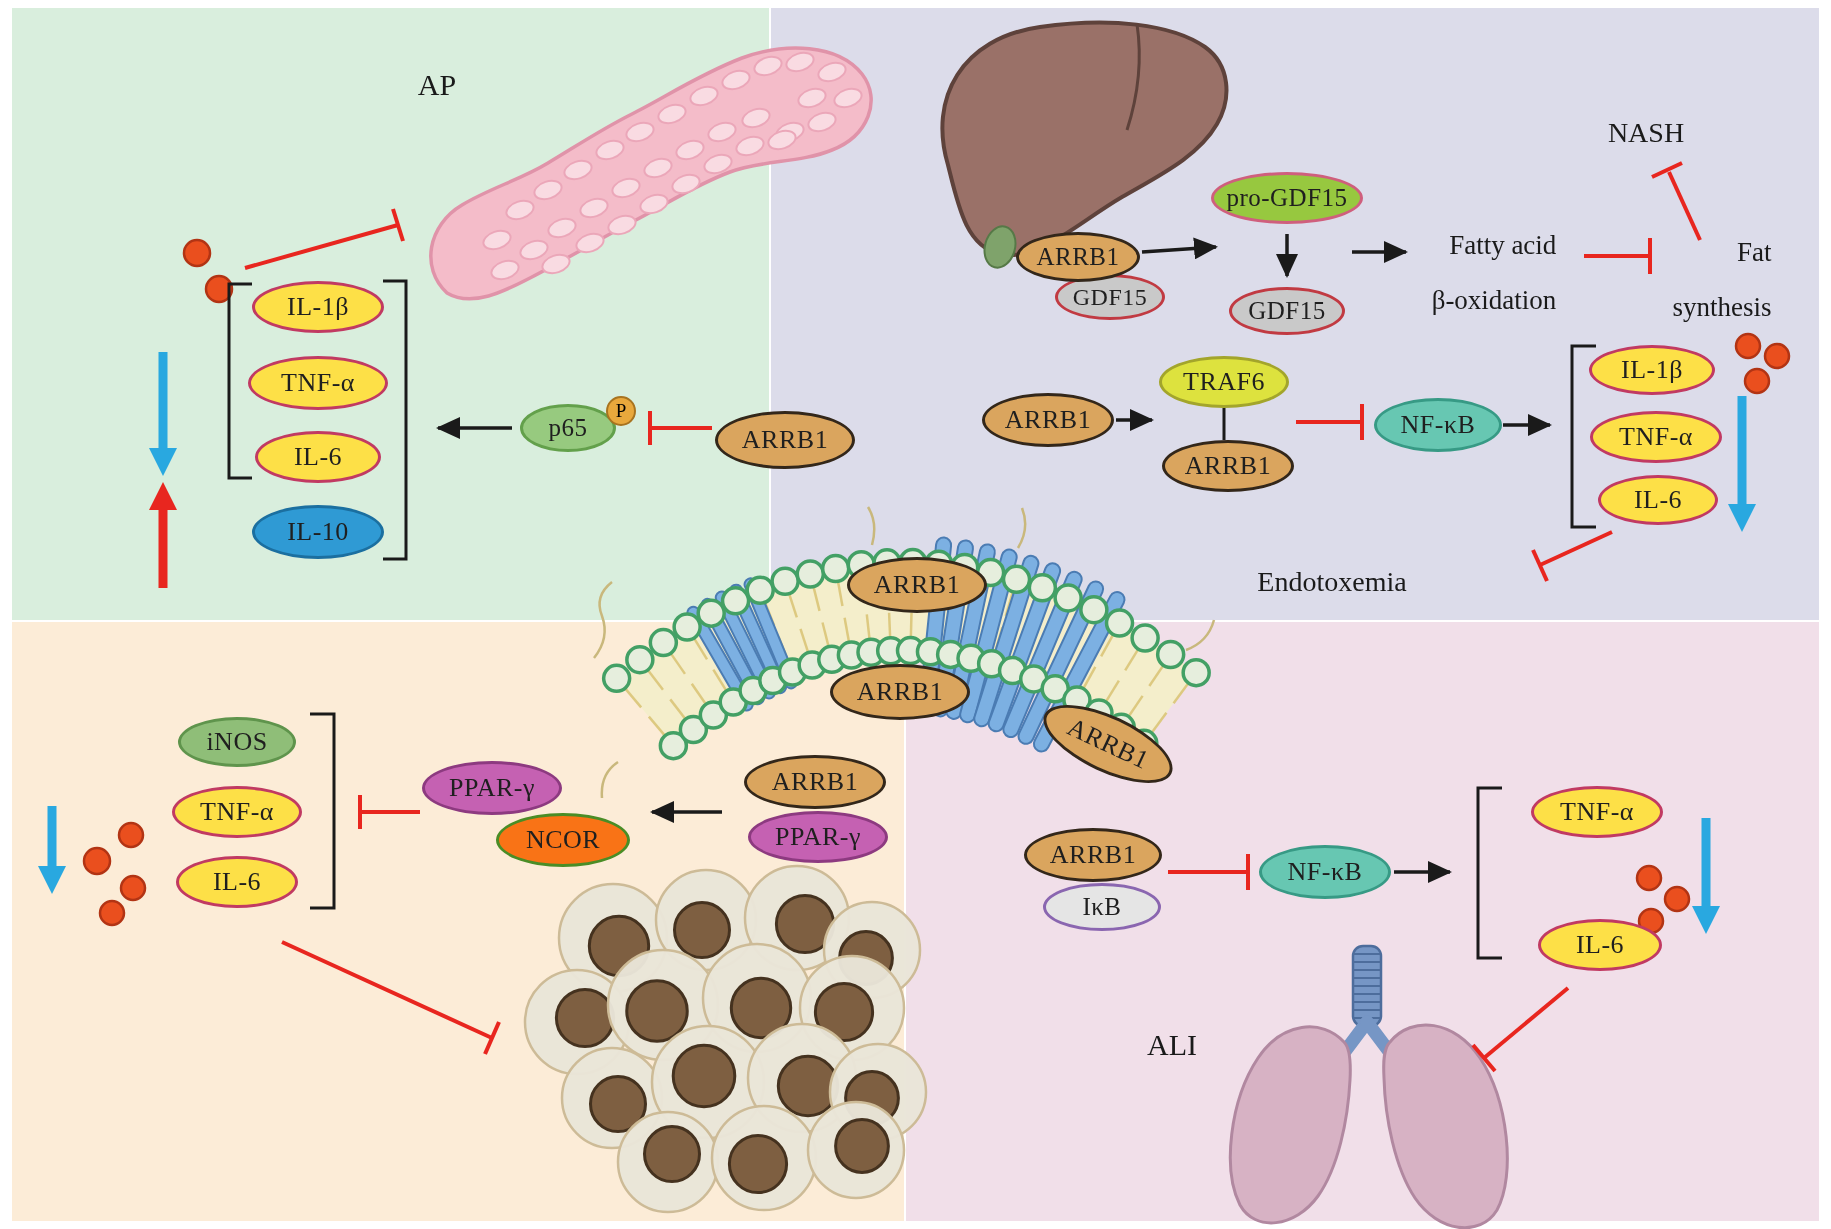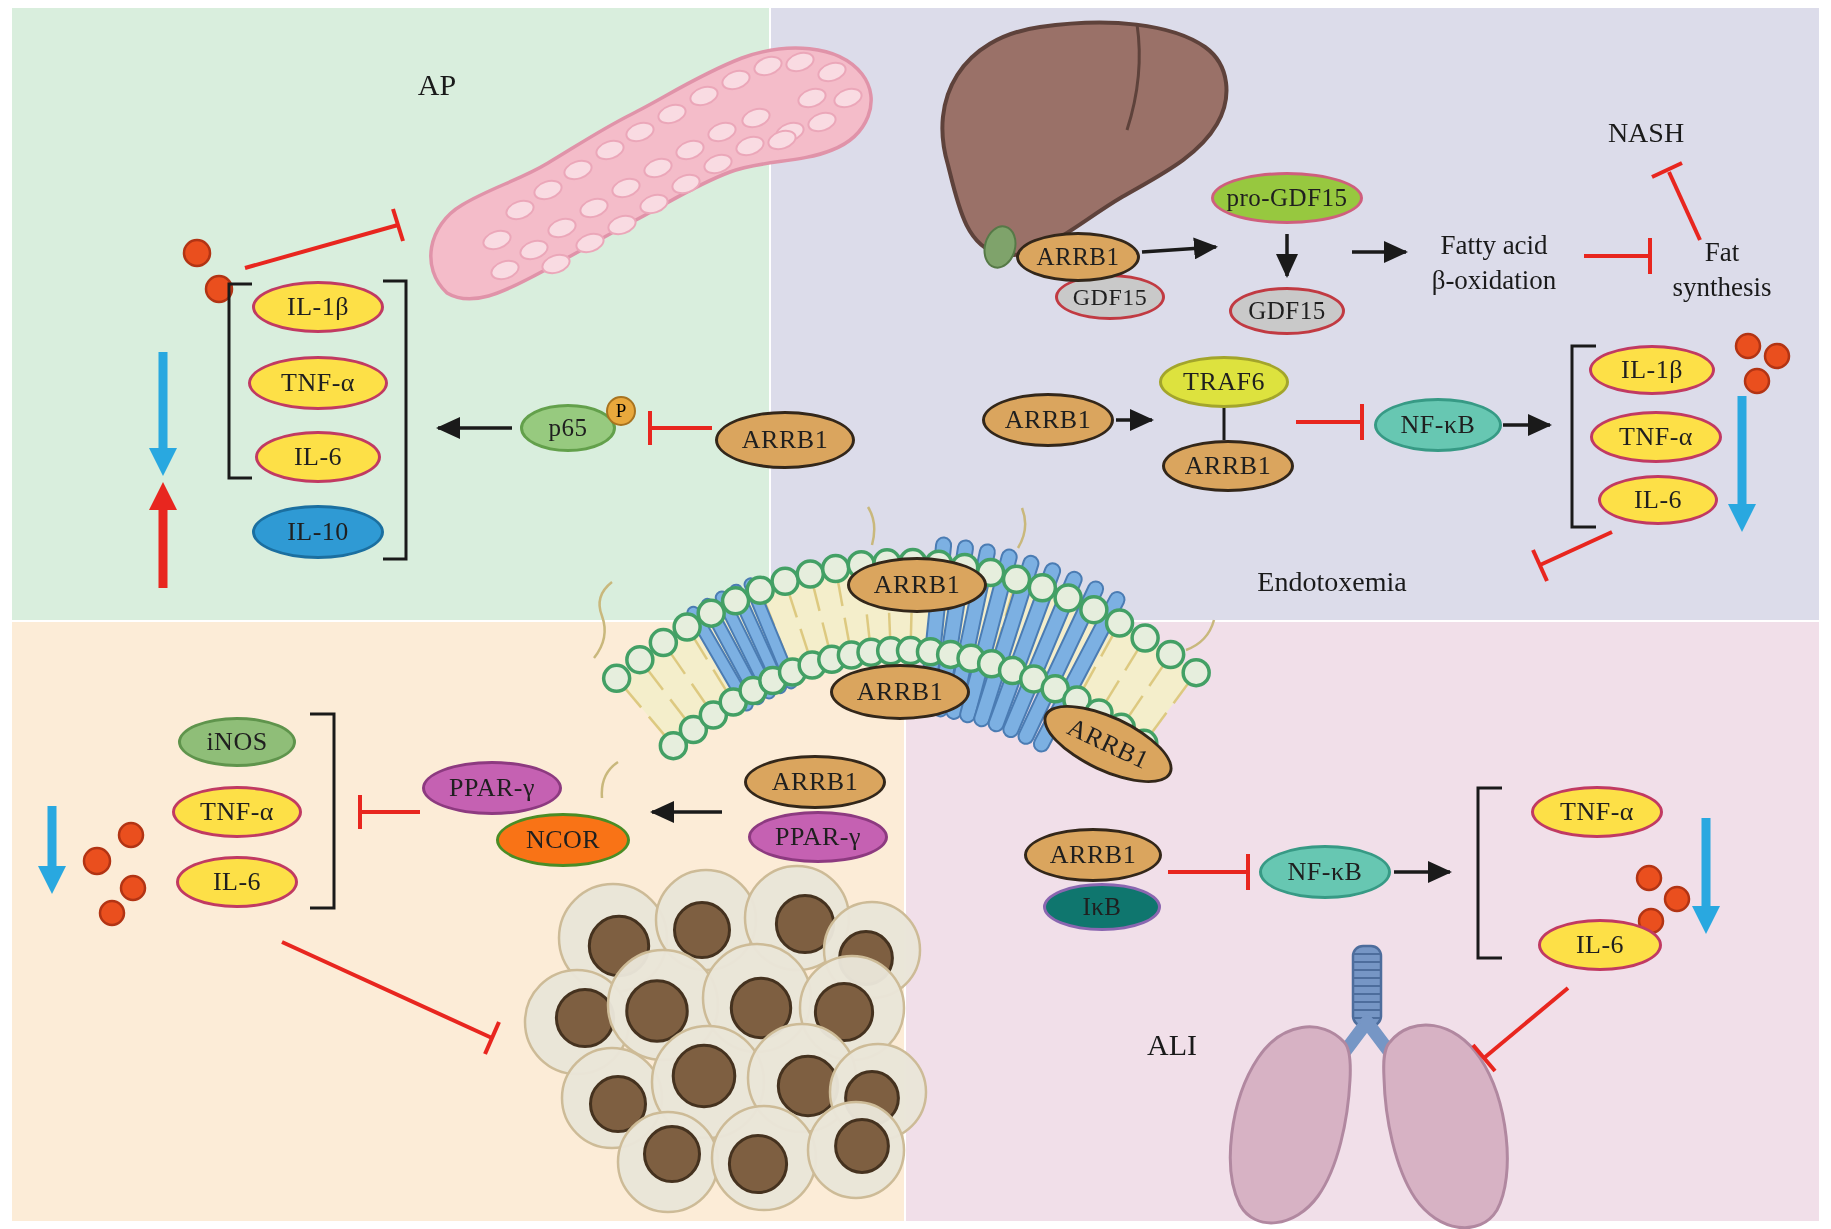--- a/index.html
+++ b/index.html
@@ -18,27 +18,27 @@
   .pink     { background:#fde047; border:3px solid #c13a62; }
   .blueoval { background:#2f9ad4; border:3px solid #1b6fa0; }
   .p65g     { background:#97ca7f; border:3px solid #63a04b; }
   .progdf   { background:#97c83f; border:3px solid #cf5f7d; }
   .grayoval { background:#c9c9c9; border:3px solid #c13a42; }
   .traf6y   { background:#dde23e; border:3px solid #a3a52b; }
   .teal     { background:#67c7b2; border:3px solid #379a85; }
   .inosg    { background:#8fbe78; border:3px solid #5f944c; }
   .magenta  { background:#c561b2; border:3px solid #8d3a80; }
   .ncorg    { background:#f97316; border:3px solid #4a8d26; }
-  .ikbb     { background:#0f766e; border:3px solid #8a66b0; }
+  .ikbb     { background:#e5e5e5; border:3px solid #8a66b0; }
   .pcircle  { position:absolute; transform:translate(-50%,-50%); width:30px; height:30px;
               border-radius:50%; background:#e9a83c; border:2.5px solid #a8731f;
               display:flex; align-items:center; justify-content:center; font-size:19px; z-index:3; }
   .lbl { position:absolute; transform:translate(-50%,-50%); color:#1a1a1a; z-index:2;
-         text-align:center; white-space:nowrap; font-size:28px; }
-  .lbl span { display:block; line-height:1.3; }
+         text-align:right; white-space:nowrap; font-size:28px; }
+  .lbl span { display:block; line-height:1.3;margin-top:20px; }
 </style>
 </head>
 <body>
 
 <div id="fig">
 
   <div id="panel-ap" class="panel"></div>
   <div id="panel-liver" class="panel"></div>
   <div id="panel-fat" class="panel"></div>
   <div id="panel-ali" class="panel"></div>

